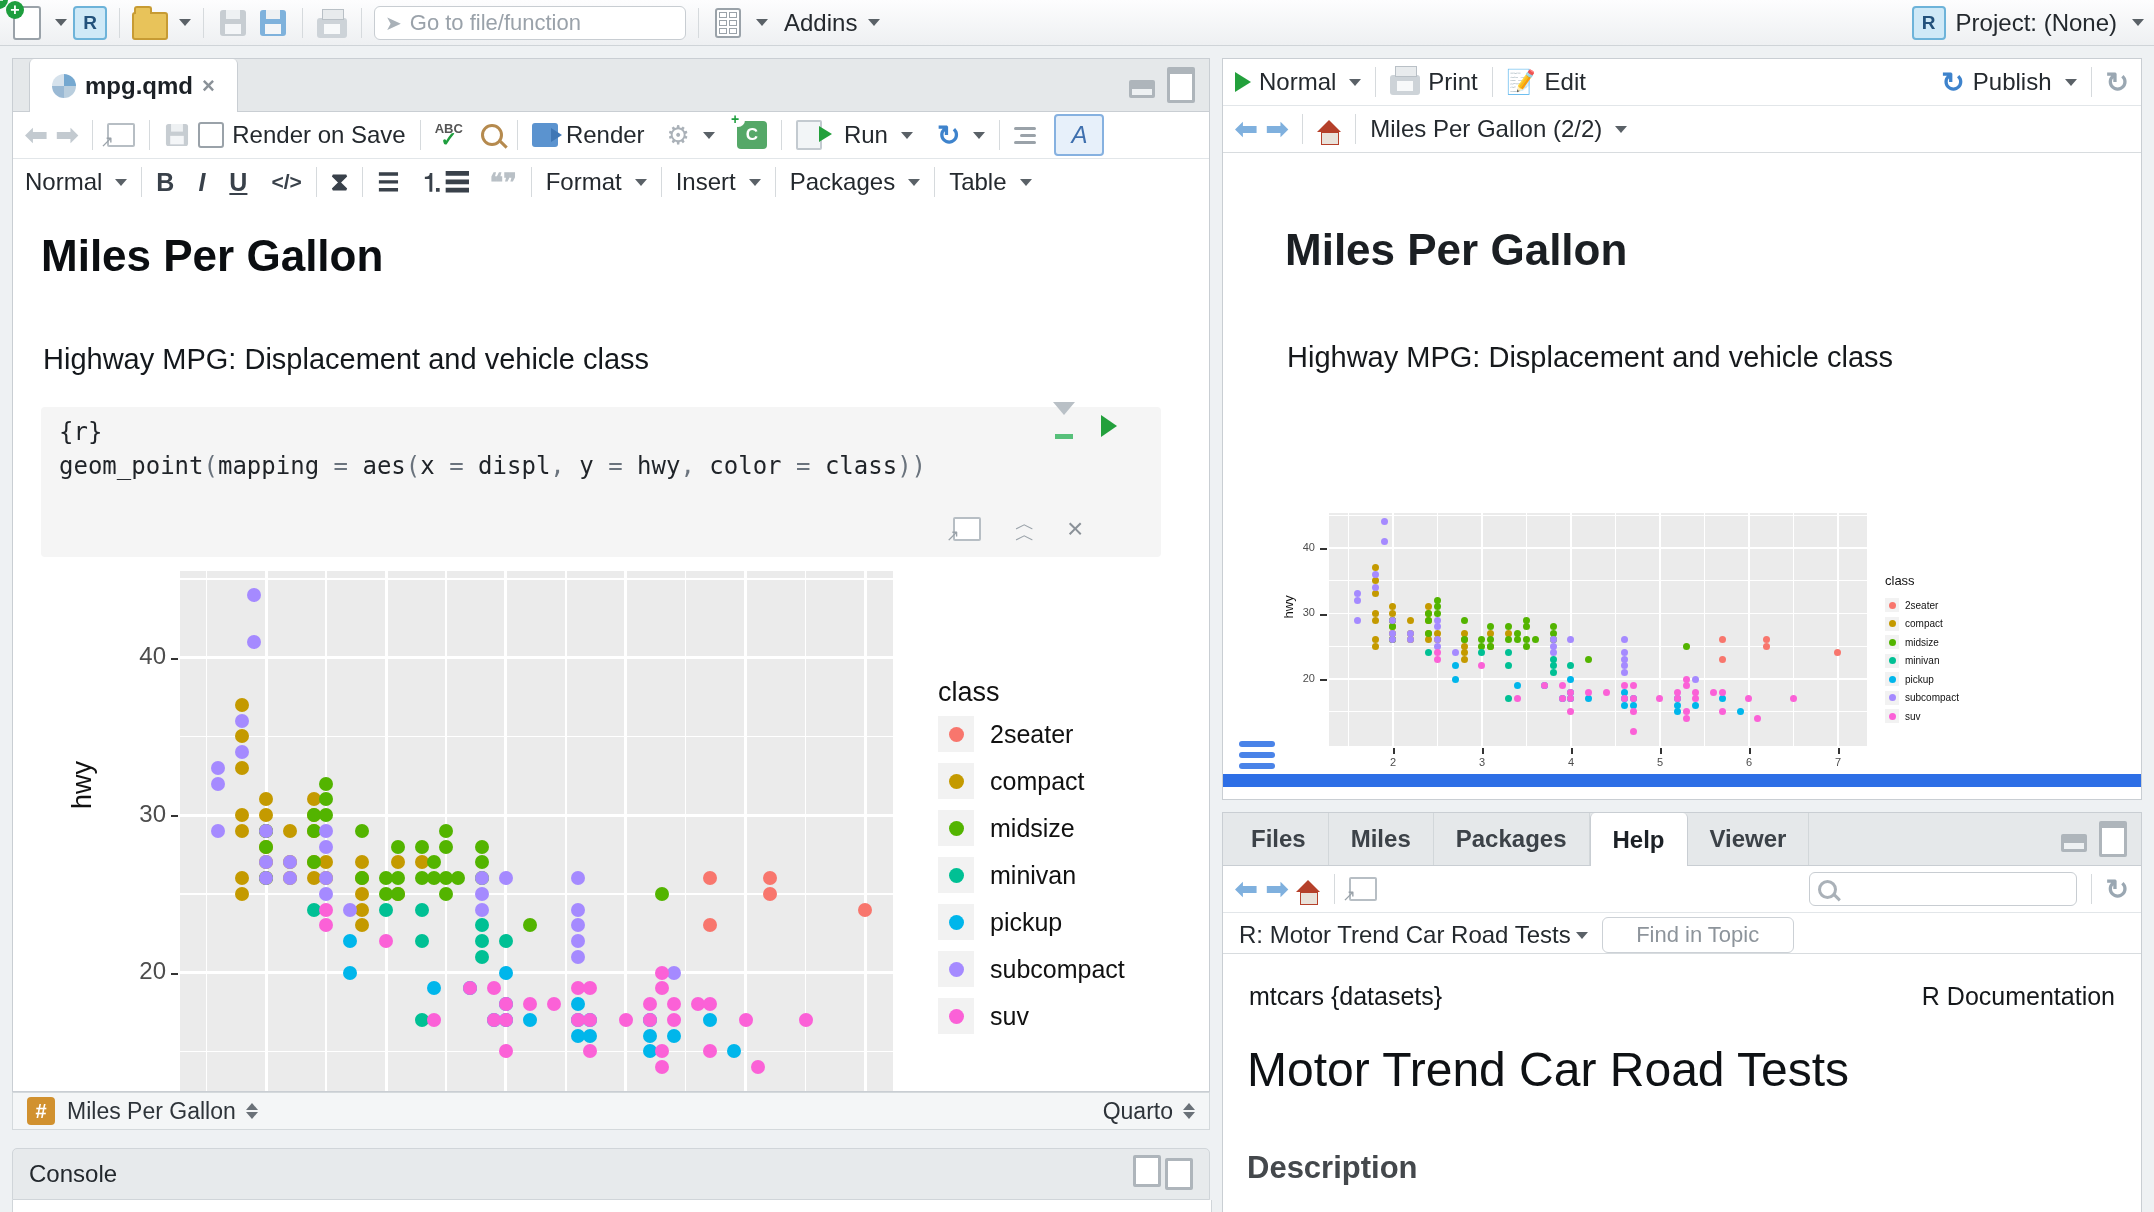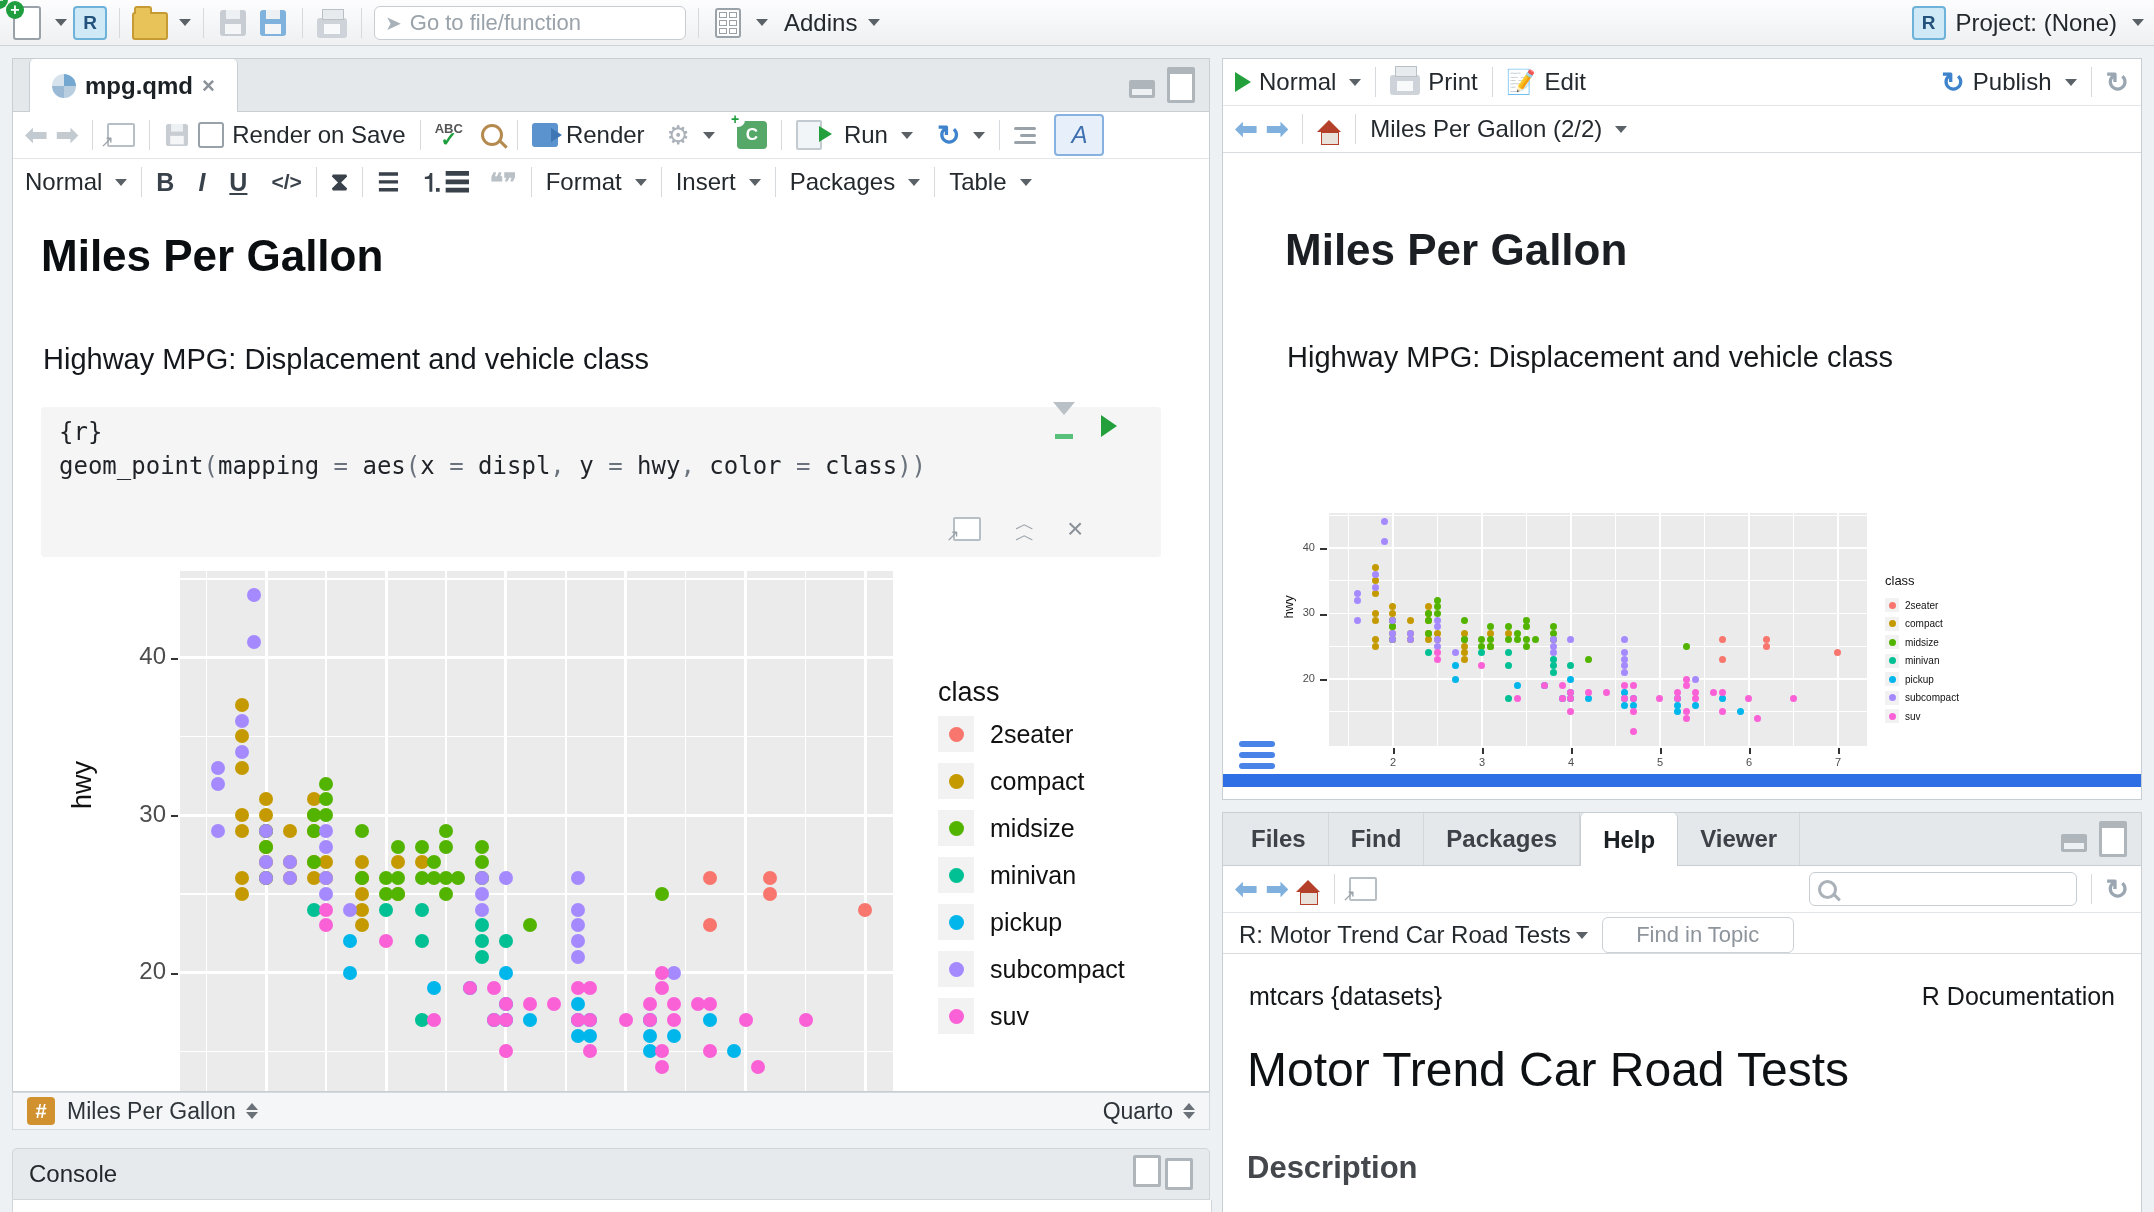--- a/index.html
+++ b/index.html
@@ -828,21 +828,21 @@
     <div id="blue-strip"></div>
   </div>
 </div>
 
 <div id="rb-pane" class="abs pane">
   <div class="tabbar">
     <div class="tab" style="margin-left:6px;">
         <span>Files</span>
       </div>
     <div class="tab">
-        <span>Find</span>
+        <span>Miles</span>
       </div>
     <div class="tab">
         <span>Packages</span>
       </div>
     <div class="tab active">
         <span>Help</span>
       </div>
     <div class="tab">
         <span>Viewer</span>
       </div>

